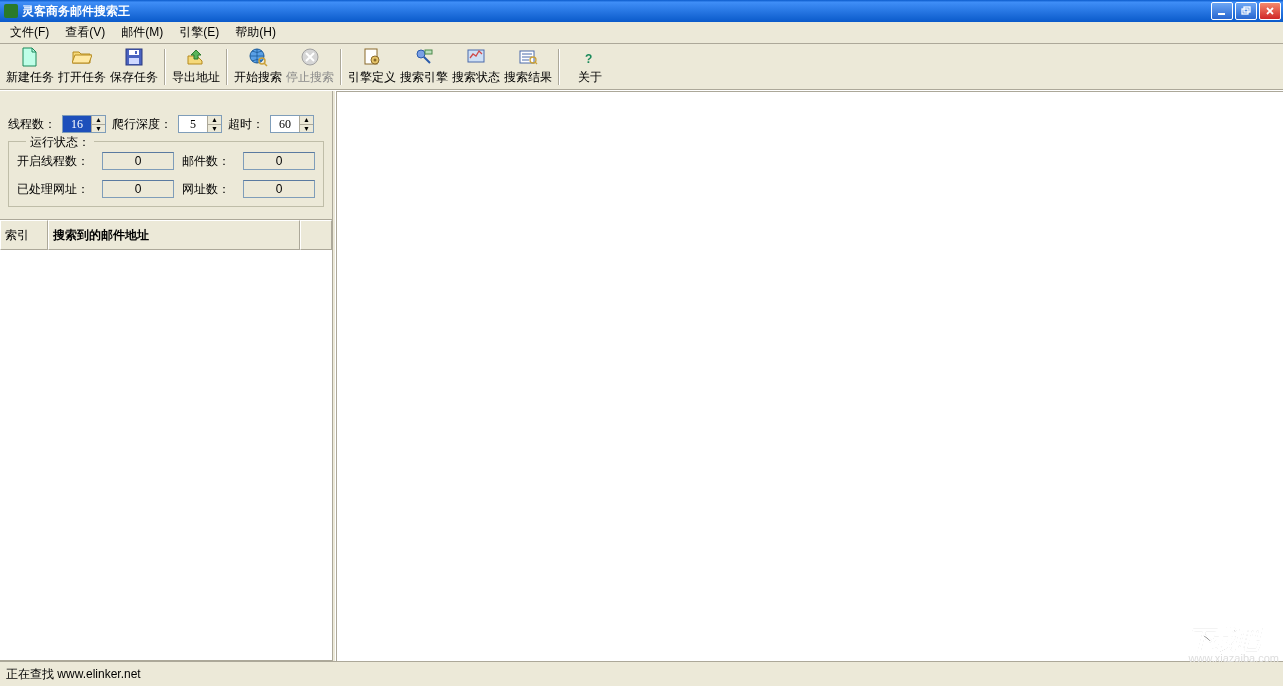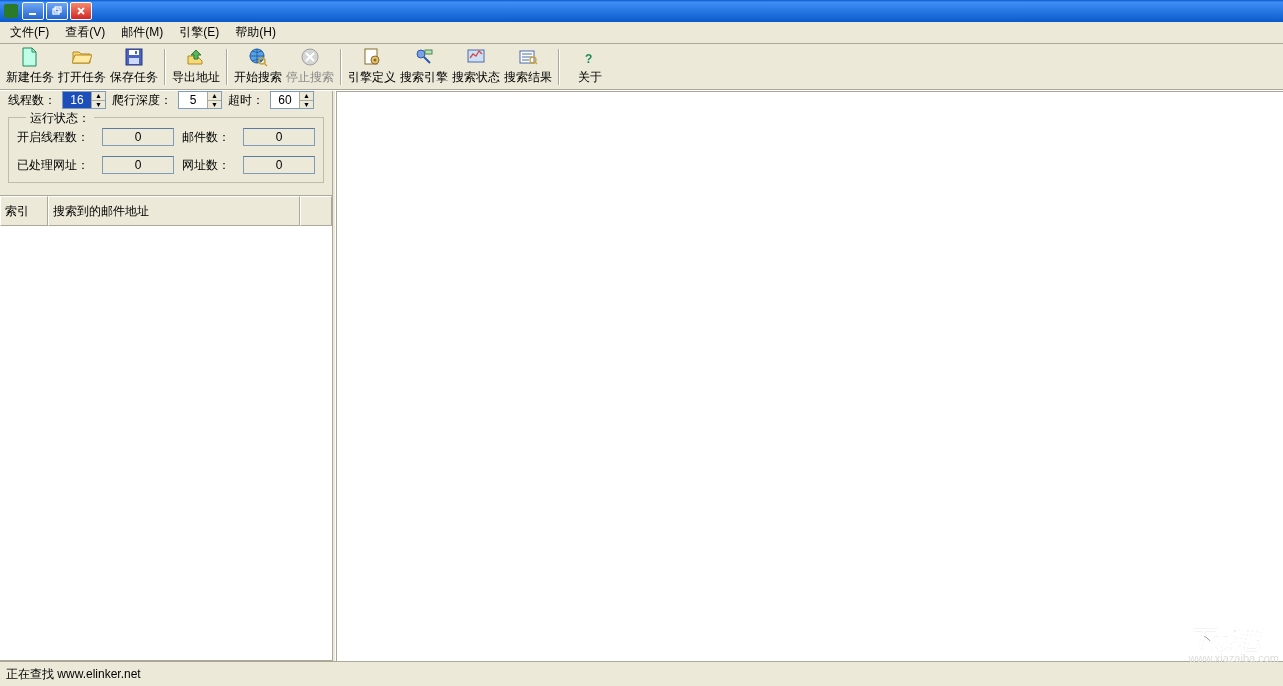--- a/index.html
+++ b/index.html
@@ -28,55 +28,56 @@
 .tbtn .ico { width: 20px; height: 20px; display: flex; align-items: center; justify-content: center; }
 .tbtn .lbl { font-size: 12px; white-space: nowrap; }
 .tsep { width: 2px; height: 36px; border-left: 1px solid #aca899; border-right: 1px solid #fff; margin: 0 4px; }
 
 
 .main { flex: 1; display: flex; border-top: 1px solid #fff; }
 .left-panel { width: 332px; background: #ece9d8; display: flex; flex-direction: column; }
 .splitter { width: 4px; background: #ece9d8; cursor: col-resize; border-left: 1px solid #aca899; border-right: 1px solid #fff; }
 .right-panel { flex: 1; background: #fff; border: 1px solid #aca899; border-right: none; border-bottom: none; }
 
-.param-row { padding: 0 6px 4px 8px; display: flex; align-items: center; gap: 6px; }
+.param-row { padding: 24px 6px 4px 8px; display: flex; align-items: center; gap: 6px; }
 .spin { display: inline-flex; align-items: stretch; border: 1px solid #7f9db9; background: #fff; height: 18px; }
-.spin input { width: 28px; text-align: center; border: none; outline: none; font-size: 12px; padding: 0; }
+.spin input { width: 28px; text-align: center; border: none; outline: none; font-size: 12px; padding: 0; font-family: Liberation Serif, serif; }
 .spin.sel input { background: #1d4fbb; color: #fff; }
 .spin .updown { width: 14px; display: flex; flex-direction: column; }
 .spin .updown div { flex: 1; background: #ece9d8; border-left: 1px solid #aca899; display: flex; align-items: center; justify-content: center; font-size: 7px; line-height: 1; }
 .spin .updown div:first-child { border-bottom: 1px solid #aca899; }
 
 .groupbox { margin: 4px 8px 8px 8px; border: 1px solid #bfbda8; padding: 10px 8px 8px 8px; position: relative; }
 .groupbox .legend { position: absolute; top: -8px; left: 17px; background: #ece9d8; padding: 0 4px; }
 .status-grid { display: grid; grid-template-columns: auto 72px auto 72px; column-gap: 8px; row-gap: 10px; align-items: center; }
 .readonly { border: 1px solid #7f9db9; border-top-color:#5a7aa0; background: #ece9d8; height: 18px; text-align: center; line-height: 16px; }
 
 .listview { flex: 1; margin: 4px 0 0 0; background: #fff; border: 1px solid #aca899; border-left: none; border-right: none; }
 .lv-header { display: flex; height: 30px; }
 .lv-col { background: #ece9d8; border-right: 1px solid #aca899; border-bottom: 1px solid #aca899; border-top: 1px solid #fff; border-left: 1px solid #fff; padding: 1px 4px; display: flex; align-items: center; }
 .lv-col.c1 { width: 48px; }
-.lv-col.c2 { width: 252px; }
+.lv-col.c2 { width: 252px; font-weight: bold; }
 .lv-col.c3 { flex: 1; }
 
 
 .statusbar { height: 20px; background: #ece9d8; border-top: 1px solid #aca899; display: flex; align-items: center; padding: 12px 6px; justify-content: space-between; }
 .status-text { }
 
 
 .watermark { position: absolute; right: 4px; bottom: 22px; color: #333; pointer-events: none; }
 .watermark .big { font-size: 25px; font-weight: 900; font-style: italic; -webkit-text-stroke: 1px #fff; color: #181818; letter-spacing: -2px; font-family: Arial, sans-serif; }
 .watermark .small { font-size: 11px; color: #ddd; text-align: right; font-family: Arial, sans-serif; margin-top: -4px; }
 
 </style>
 </head>
 <body>
 
 <div class="titlebar">
   <div class="title-icon"></div>
+  <div class="title-text">灵客商务邮件搜索王</div>
   <div class="win-btns">
     <div class="win-btn win-min">
         <svg viewBox="0 0 10 10">
           <rect x="1" y="7" width="7" height="2" fill="#fff"></rect>
         </svg>
       </div>
     <div class="win-btn win-max">
         <svg viewBox="0 0 10 10">
           <rect x="1" y="3" width="6" height="5" fill="none" stroke="#fff" stroke-width="1.3"></rect>
           <rect x="3" y="1" width="6" height="5" fill="none" stroke="#fff" stroke-width="1.3"></rect>

